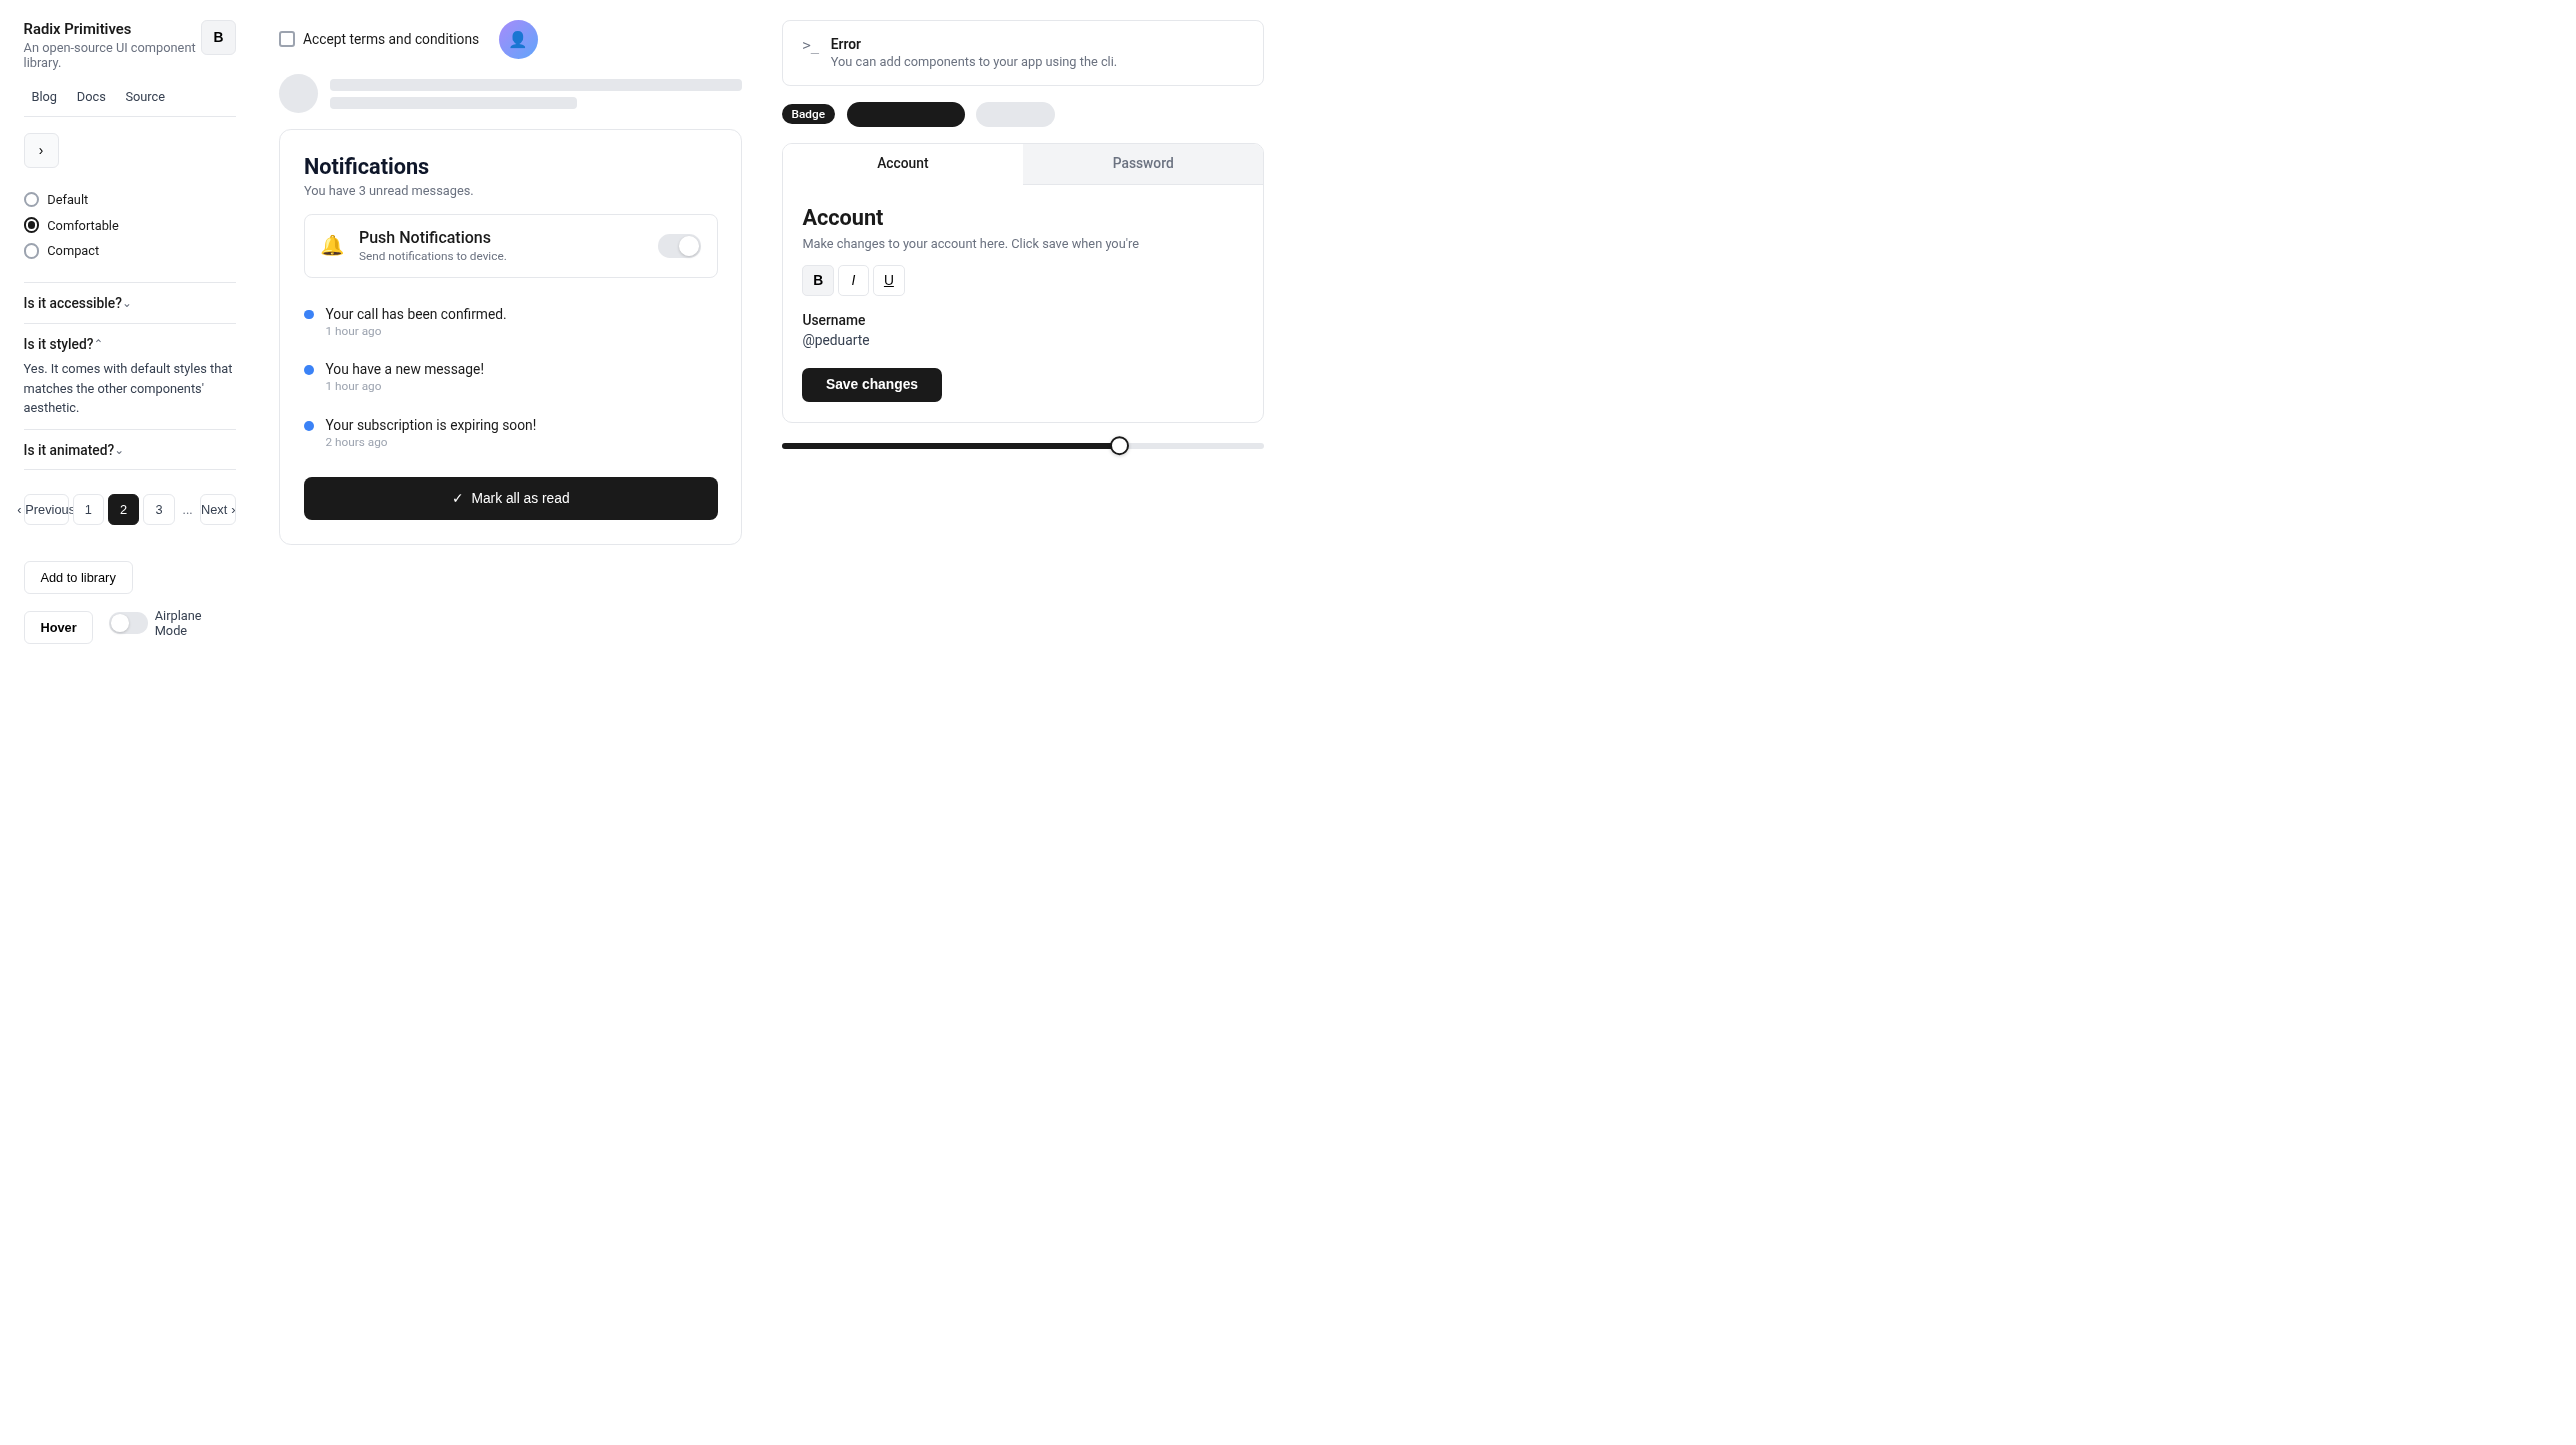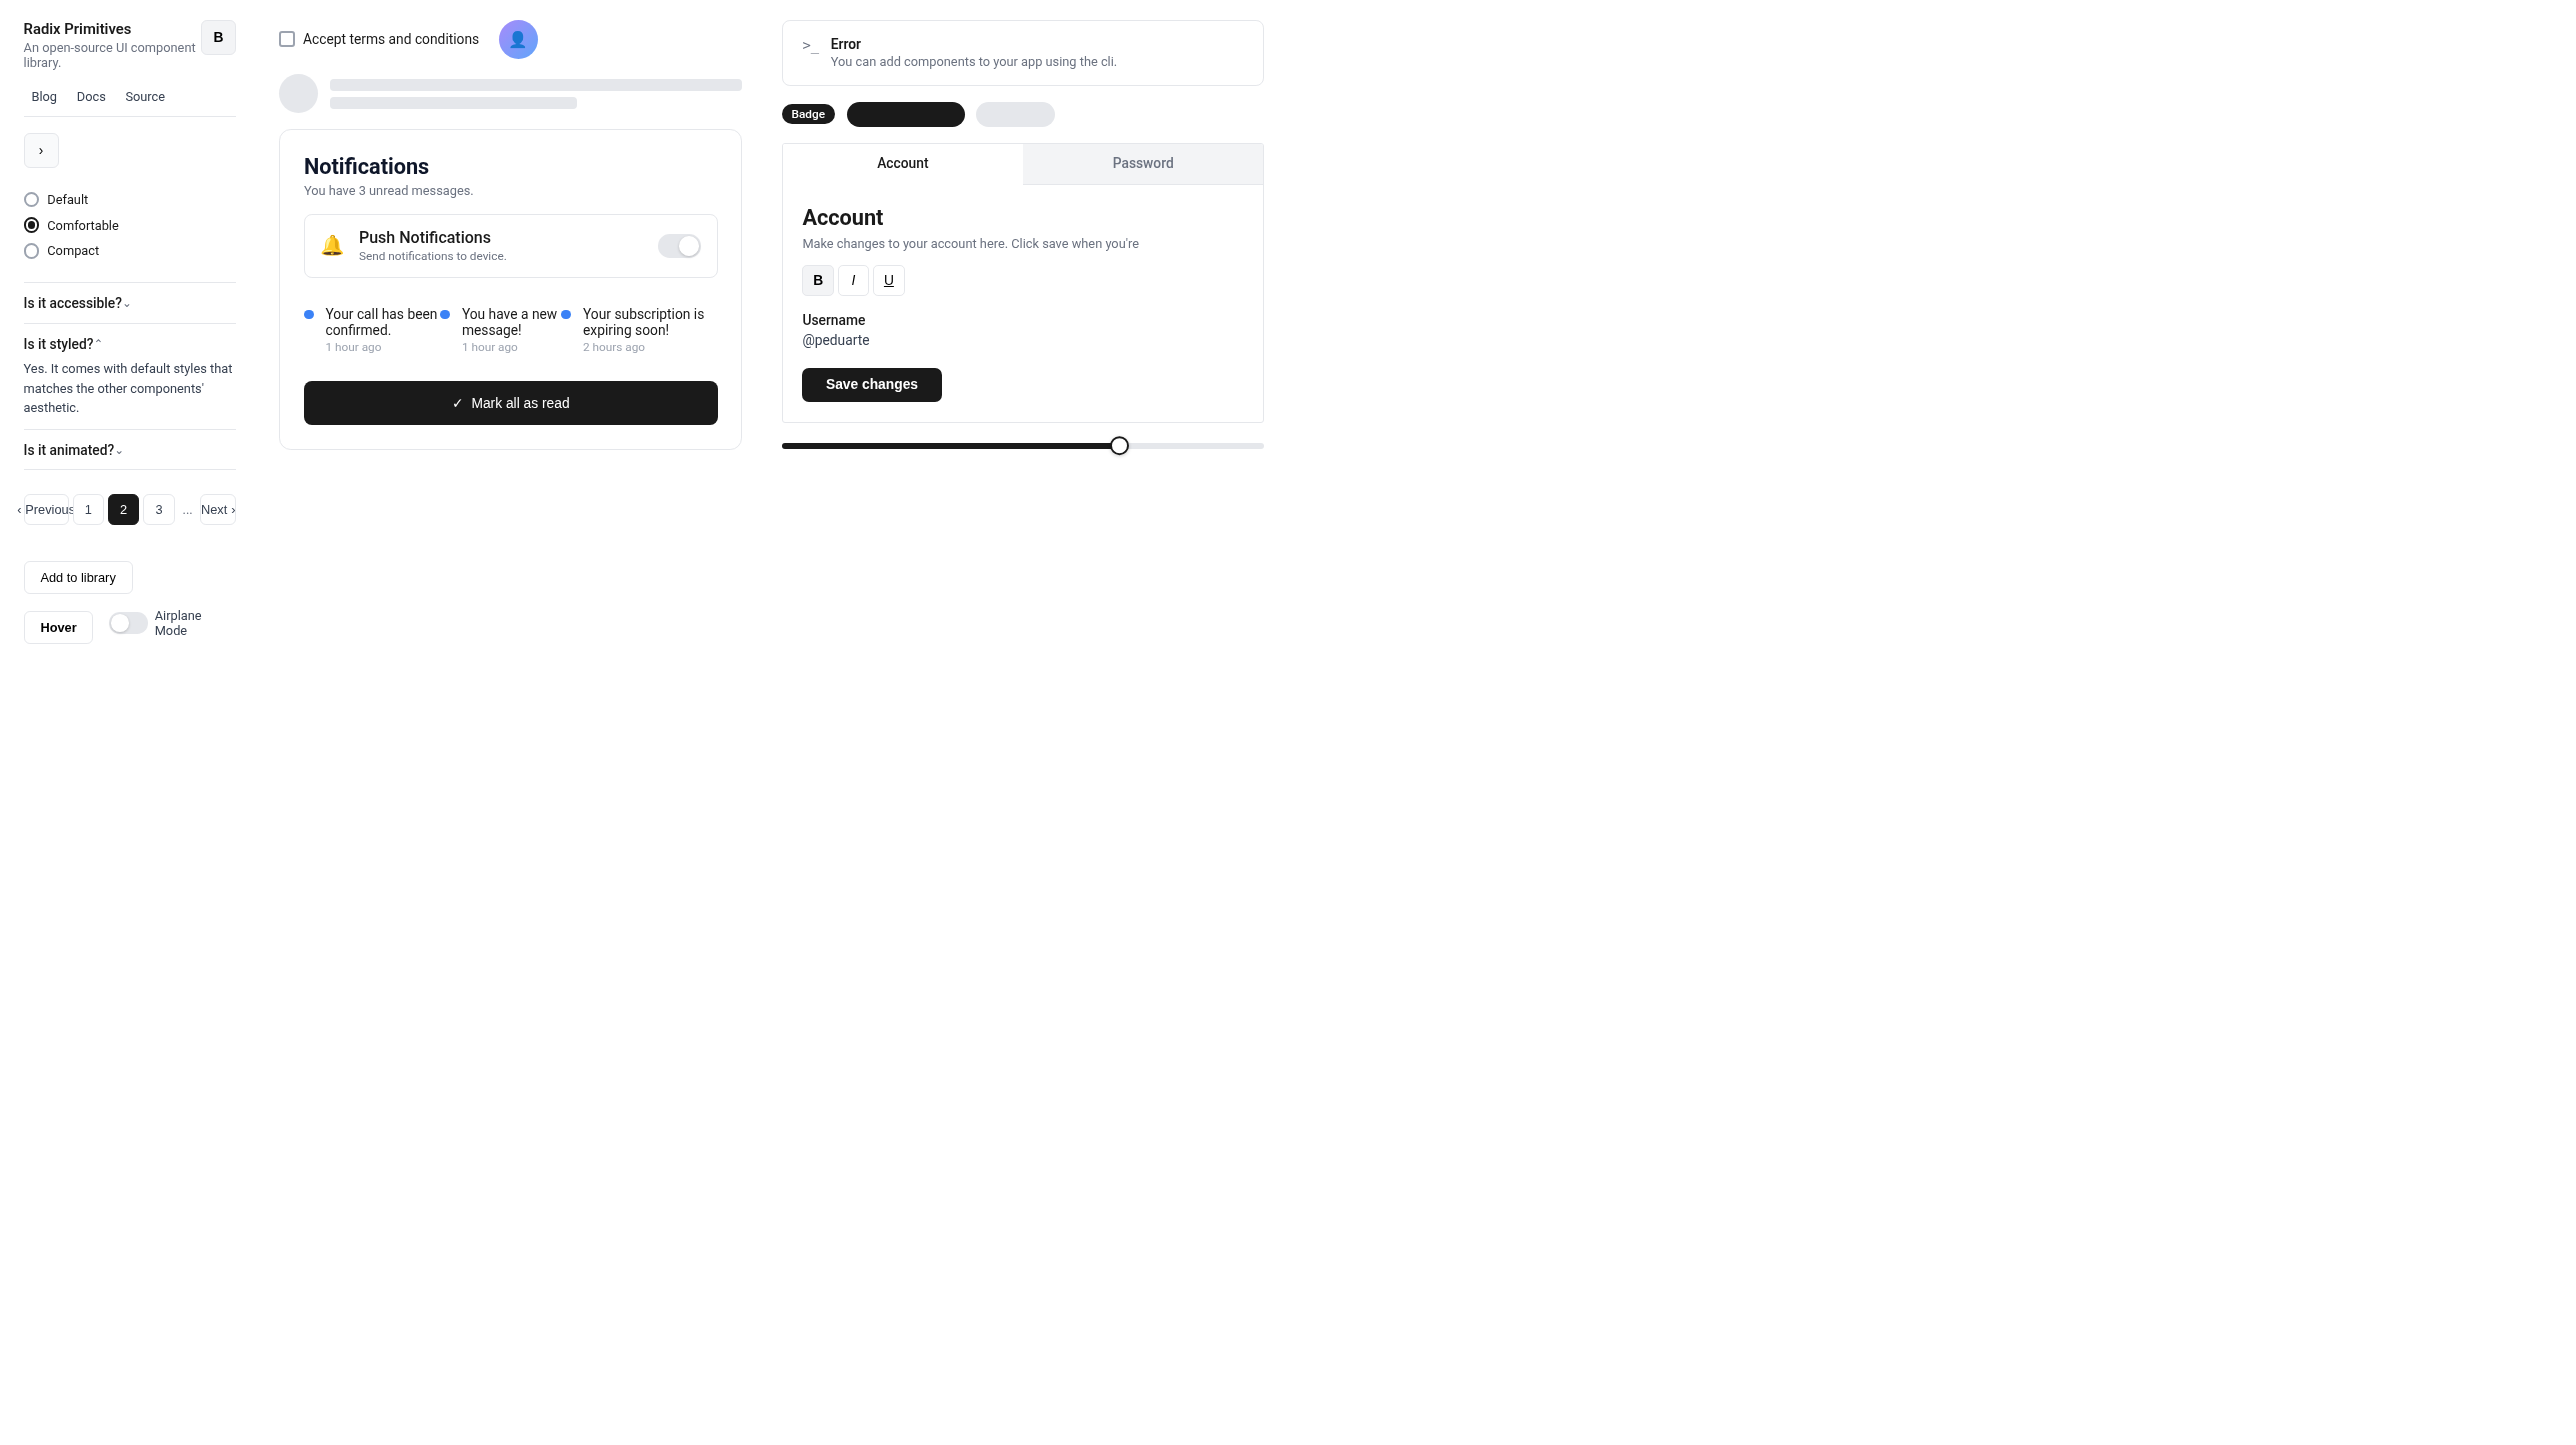--- a/index.html
+++ b/index.html
@@ -350,21 +350,21 @@
       border-radius: 50%;
       position: absolute;
       top: 2px;
       right: 2px;
       box-shadow: 0 1px 3px rgba(0,0,0,0.2);
     }
 
     .notif-list {
       margin-top: 15.8px;
       display: flex;
-      flex-direction: row;
+      flex-direction: column;
       gap: 0;
     }
     .notif-item {
       display: flex;
       align-items: flex-start;
       gap: 11.8px;
       padding: 11.8px 0;
     }
     .notif-dot {
       width: 9.8px;
@@ -461,21 +461,21 @@
       display: inline-block;
       padding: 4.9px 23.6px;
       background: #e5e7eb;
       border-radius: 9846px;
       font-size: 12.8px;
     }
 
     
     .account-card {
       border: 1px solid #e5e7eb;
-      border-radius: 3px;
+      border-radius: 10px;
       overflow: hidden;
     }
     .tab-bar {
       display: flex;
     }
     .tab-item {
       flex: 1;
       padding: 11.8px;
       text-align: center;
       font-size: 13.8px;

